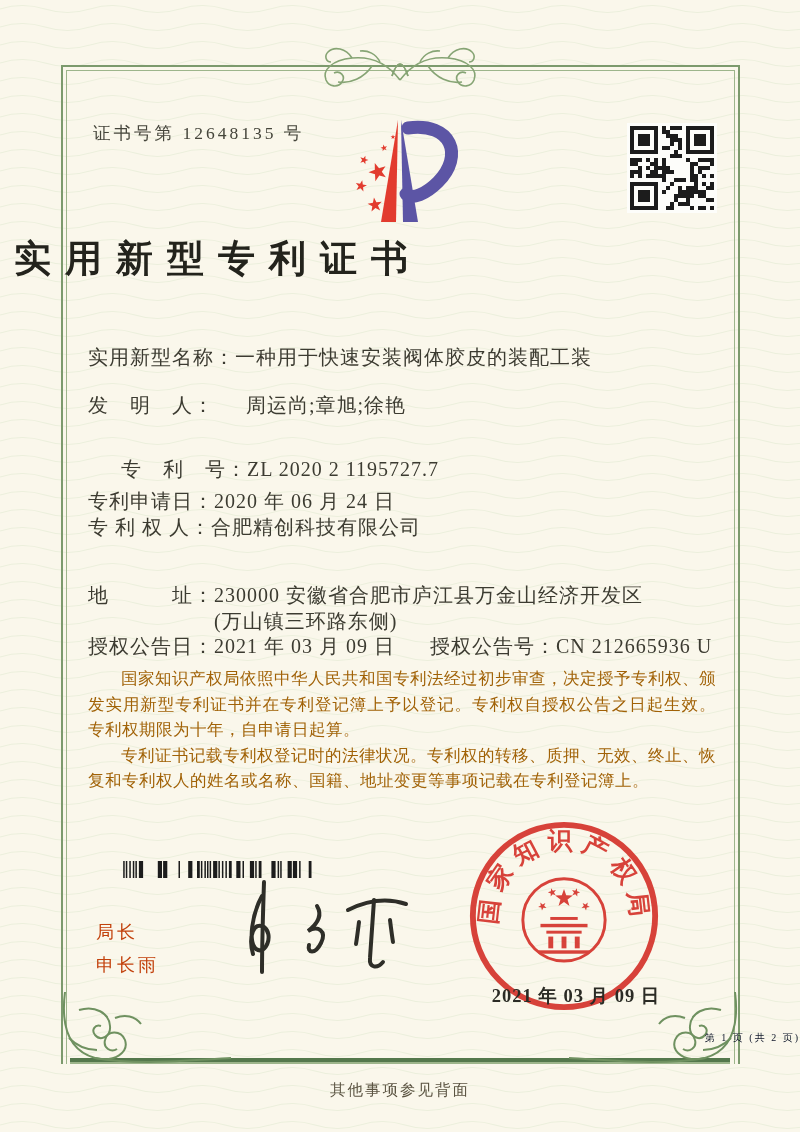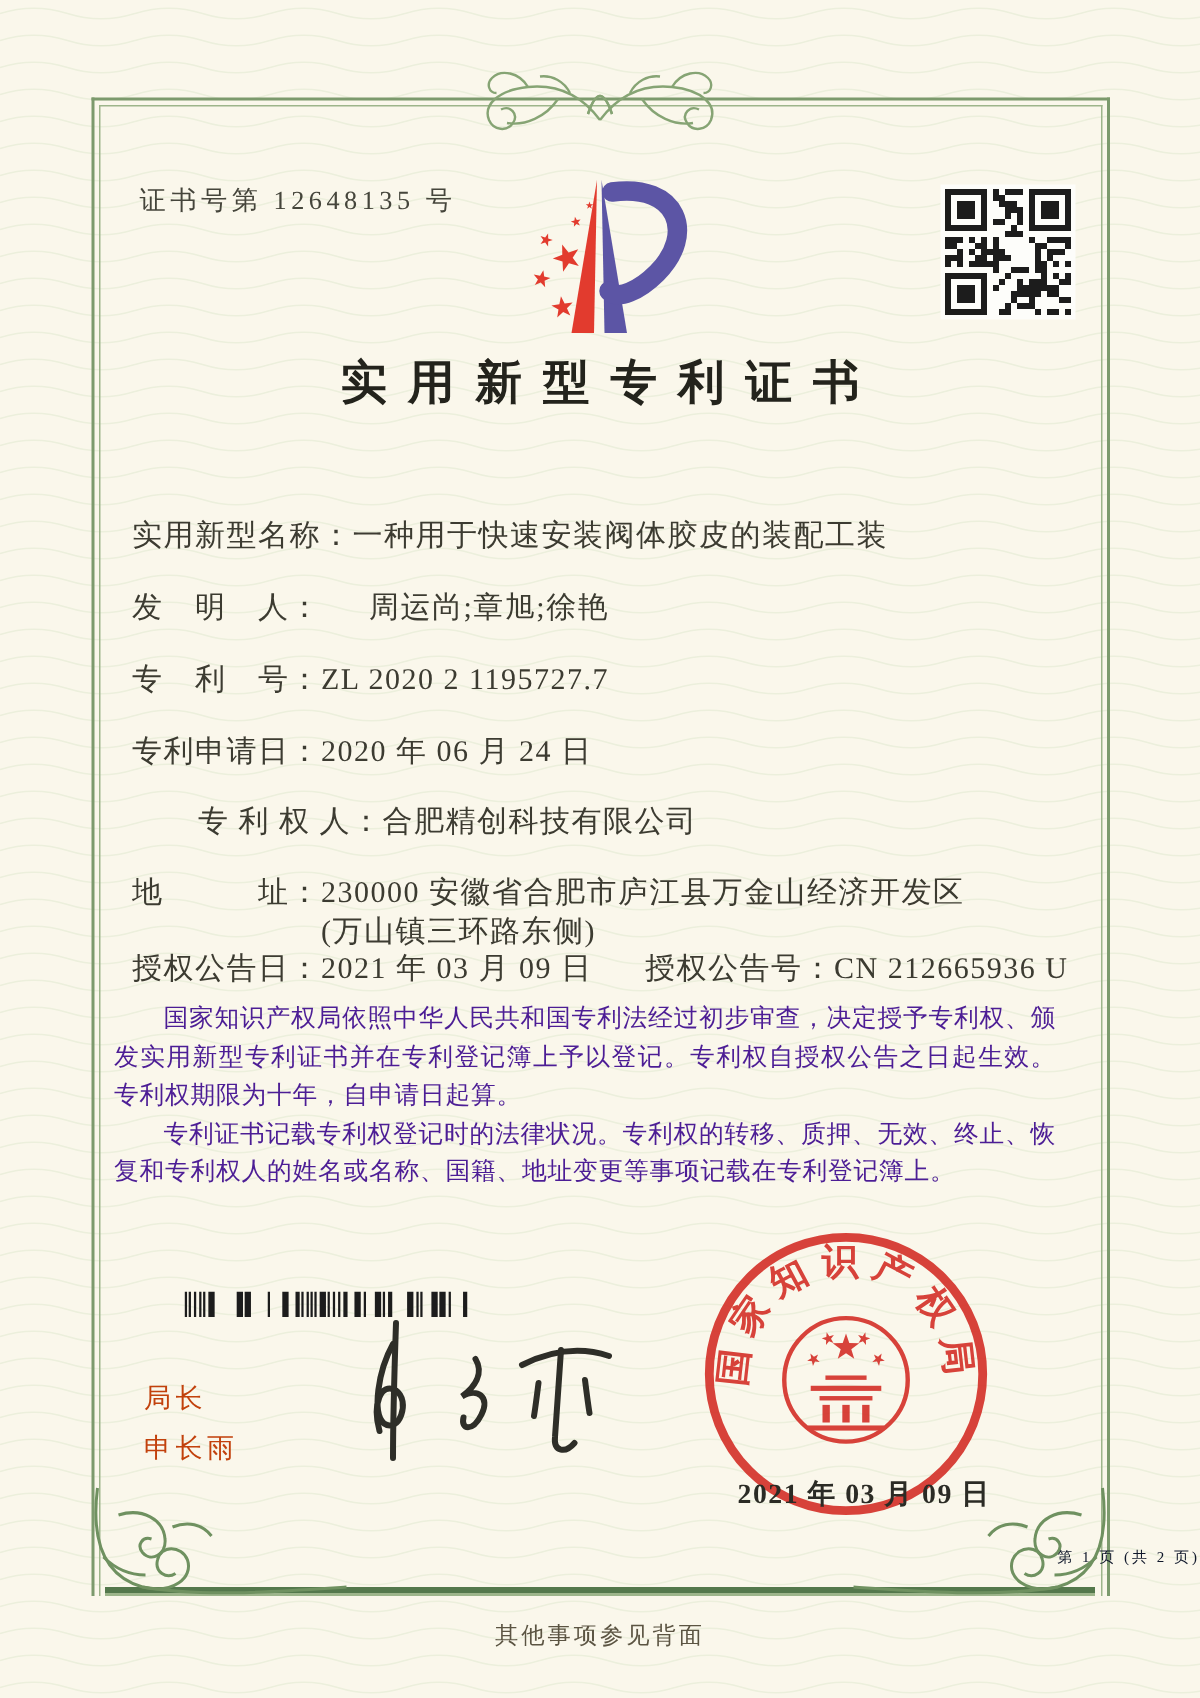--- a/index.html
+++ b/index.html
@@ -15,33 +15,33 @@
   }
   .border-inner{
     position:absolute;left:3px;top:3px;right:3px;bottom:0;
     border-top:1px solid #9db58b;border-left:1px solid #9db58b;border-right:1px solid #9db58b;
   }
   .bottom-rule{position:absolute;left:70px;top:1058px;width:660px;height:4px;background:#54784c;box-shadow:0 2px 0 #9db58b;}
   .cert-no{position:absolute;left:93px;top:121px;font-size:17.5px;letter-spacing:3px;color:#45453b;text-align:right;}
   .logo{position:absolute;left:334px;top:110px;}
   .qr{position:absolute;left:627px;top:123px;background:#fdfdfa;}
   .title{
-    position:absolute;left:0;top:234px;width:100%;text-align:center;
-    font-size:31px;font-weight:600;letter-spacing:14px;color:#23231c;text-indent:14px;
+    position:absolute;left:0;top:234px;width:100%;text-align:left;
+    font-size:37px;font-weight:600;letter-spacing:14px;color:#23231c;text-indent:14px;
   }
   .fields{position:absolute;left:88px;top:0;width:630px;}
   .frow{position:absolute;display:flex;font-size:20px;line-height:26px;color:#3c3b31;}
   .flabel{flex:none;letter-spacing:1px;}
   .fvalue{letter-spacing:1px;}
-  .row-name{top:344px;}  .row-inventor{top:392px;gap:32px;} .row-patent{top:440px;}
-  .row-filing{top:488px;} .row-patentee{top:535px;margin-left:44px;} .row-address{top:582px;width:560px;}
+  .row-name{top:344px;}  .row-inventor{top:392px;gap:32px;} .row-patent{top:456px;margin-left:33px;}
+  .row-filing{top:488px;} .row-patentee{top:514px;} .row-address{top:582px;width:560px;}
   .row-address .fvalue{width:478px;}
   .row-grant{top:633px;width:630px;}
   .grant-no-pair{position:absolute;left:342px;top:0;display:flex;}
-  .paras{position:absolute;left:76px;top:666px;width:628px;font-size:16.5px;line-height:25.5px;color:#4c1d95;text-align:justify;}
+  .paras{position:absolute;left:88px;top:666px;width:628px;font-size:16.5px;line-height:25.5px;color:#a16207;text-align:justify;}
   .paras p{margin:0;text-indent:2em;letter-spacing:0.5px;}
   .barcode{position:absolute;left:110px;top:861px;}
   .signer{position:absolute;left:96px;top:916px;font-size:18px;letter-spacing:3px;color:#c2410c;line-height:33px;}
   .signature{position:absolute;left:220px;top:866px;}
   .seal{position:absolute;left:466px;top:818px;}
   .seal-date{
     position:absolute;left:484px;top:983px;width:184px;text-align:center;
     font-size:18.5px;letter-spacing:1px;color:#2b2b25;font-weight:600;
   }
   .page-num{position:absolute;left:0;top:1031px;width:100%;text-align:right;font-size:10px;letter-spacing:2px;color:#0f172a;}

